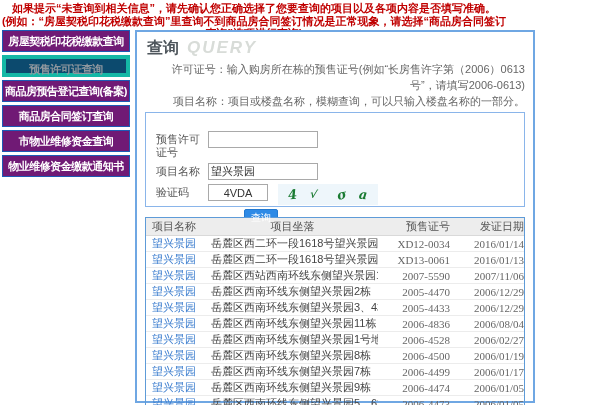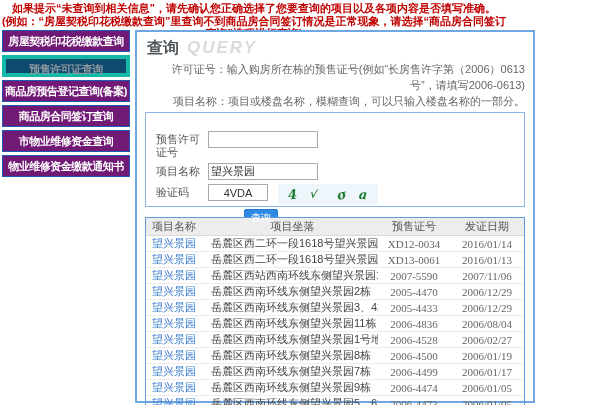--- a/index.html
+++ b/index.html
@@ -63,22 +63,22 @@
   table{width:100%;border-collapse:collapse;table-layout:fixed;}
   th{
     background:#ededed;color:#555;font-weight:normal;font-size:11px;height:17px;
     border-bottom:1px solid #d9d9d9;padding:0;
   }
   td{font-size:11px;color:#444;height:14.6px;border-bottom:1px solid #ececec;padding:0;white-space:nowrap;overflow:hidden;}
   tr:last-child td{border-bottom:none;}
   .c-name{width:55px;text-align:left;padding-left:6px;}
   .c-addr{text-align:left;padding-left:4px;margin-left:28px;}
   th.c-addr{text-align:center;padding-left:0;}
-  .c-cert{width:72px;text-align:center;}
-  .c-date{width:74px;text-align:center;}
+  .c-cert{width:72px;text-align:right;}
+  .c-date{width:74px;text-align:right;}
   td.c-cert,td.c-date{font-family:"Liberation Serif","DejaVu Serif",serif;color:#666;font-size:11px;margin-top:31px;}
   .proj-link{color:#4080d0;cursor:pointer;text-decoration:none;}
 </style>
 </head>
 <body>
 
 <div class="notice">
   <div>如果提示“未查询到相关信息”，请先确认您正确选择了您要查询的项目以及各项内容是否填写准确。</div>
   <div>(例如：“房屋契税印花税缴款查询”里查询不到商品房合同签订情况是正常现象，请选择“商品房合同签订查询”选项进行查询)</div>
 </div>

